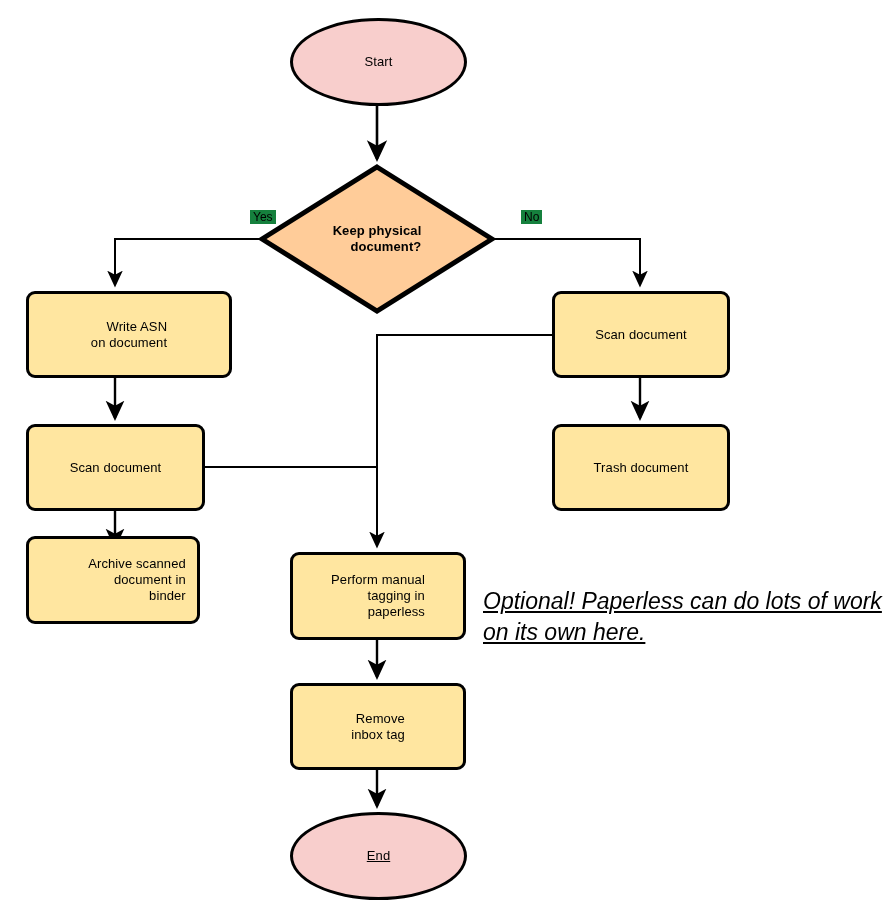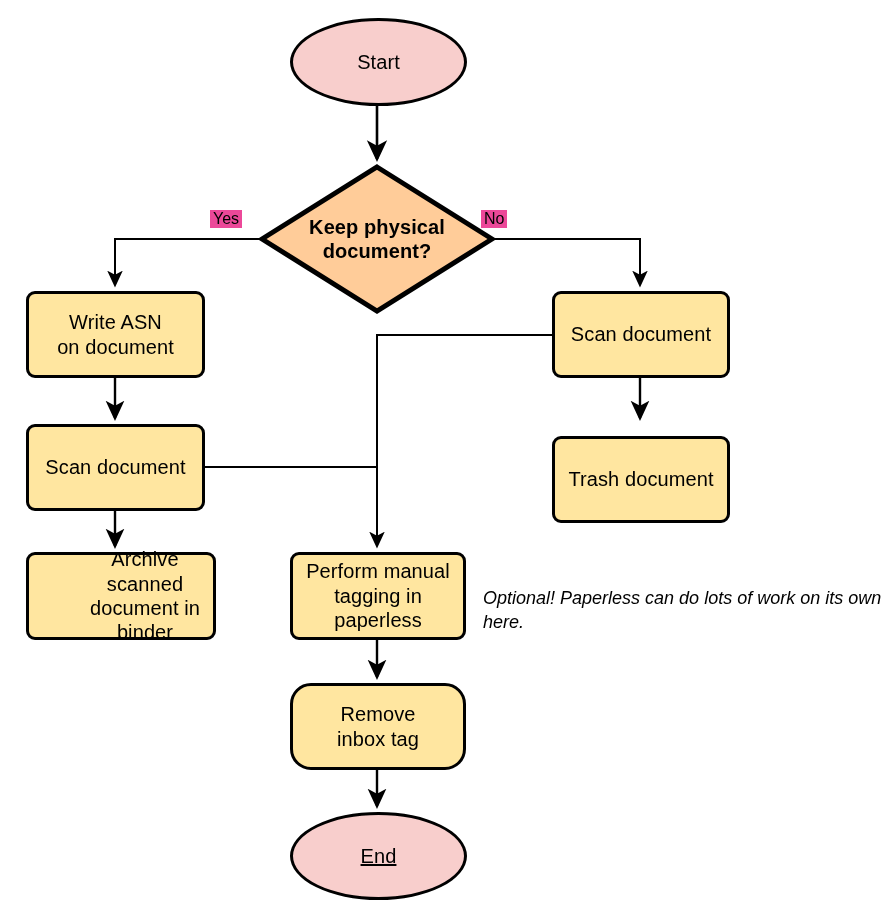--- a/index.html
+++ b/index.html
@@ -26,23 +26,23 @@
     top: 0;
     width: 888px;
     height: 907px;
   }
   .node {
     position: absolute;
     box-sizing: border-box;
     display: flex;
     align-items: center;
     justify-content: center;
-    text-align: center;
+    text-align: right;
     color: #000000;
-    font-size: 20px;
+    font-size: 13px;
     line-height: 1.22;
     letter-spacing: 0.1px;
     z-index: 3;
   }
   .node .node-label {
     display: block;
     white-space: pre-line;
     padding: 0 6px;
   }
   .node-terminator {
@@ -67,34 +67,36 @@
     width: 100%;
     height: 100%;
     z-index: 1;
   }
   .node-decision .node-label {
     position: relative;
     z-index: 2;
   }
   .edge-label {
     position: absolute;
-    font-size: 16px;
+    font-size: 12px;
     color: #000000;
-    background: #ec4899;
+    background: #15803d;
     padding: 0 3px;
     z-index: 4;
     white-space: nowrap;
+    margin-left: 40px;
   }
   .annotation {
     position: absolute;
-    font-size: 18px;
+    font-size: 23px;
     font-style: italic;
     color: #000000;
     line-height: 1.35;
     z-index: 4;
+    text-decoration: underline;
   }
 </style>
 </head>
 <body>
 
 <div id="flowchart-root">
 
   <svg id="edge-layer" viewBox="0 0 888 907" width="888" height="907" xmlns="http://www.w3.org/2000/svg">
     <defs>
       <marker id="arrowhead" markerWidth="9" markerHeight="9" refX="7.2" refY="4.5" orient="auto" markerUnits="strokeWidth">
@@ -135,50 +137,50 @@
 document?</span>
   </div>
 
   <div class="edge-label" style="left:210px; top:210px;">
     <span>Yes</span>
   </div>
   <div class="edge-label" style="left:481px; top:210px;">
     <span>No</span>
   </div>
 
-  <div class="node node-process" style="left:26px; top:291px; width:179px; height:87px;">
+  <div class="node node-process" style="left:26px; top:291px; width:206px; height:87px;">
     <span class="node-label">Write ASN
 on document</span>
   </div>
 
   <div class="node node-process" style="left:26px; top:424px; width:179px; height:87px;">
     <span class="node-label">Scan document</span>
   </div>
 
-  <div class="node node-process" style="left:26px; top:552px; width:190px; height:88px;padding-left:48px;">
+  <div class="node node-process" style="left:26px; top:536px; width:174px; height:88px;padding-left:48px;">
     <span class="node-label">Archive scanned
 document in
 binder</span>
   </div>
 
   <div class="node node-process" style="left:552px; top:291px; width:178px; height:87px;">
     <span class="node-label">Scan document</span>
   </div>
 
-  <div class="node node-process" style="left:552px; top:424px; width:178px; height:87px;margin-top:12px;">
+  <div class="node node-process" style="left:552px; top:424px; width:178px; height:87px;">
     <span class="node-label">Trash document</span>
   </div>
 
   <div class="node node-process" style="left:290px; top:552px; width:176px; height:88px;">
     <span class="node-label">Perform manual
 tagging in
 paperless</span>
   </div>
 
-  <div class="node node-process" style="left:290px; top:683px; width:176px; height:87px;border-radius:21px;">
+  <div class="node node-process" style="left:290px; top:683px; width:176px; height:87px;">
     <span class="node-label">Remove
 inbox tag</span>
   </div>
 
   <div class="node node-terminator" style="left:290px; top:812px; width:177px; height:88px;text-decoration:underline;">
     <span class="node-label">End</span>
   </div>
 
   <div class="annotation" style="left:483px; top:586px; width:402px;">
     <span>Optional! Paperless can do lots of work on its own here.</span>

